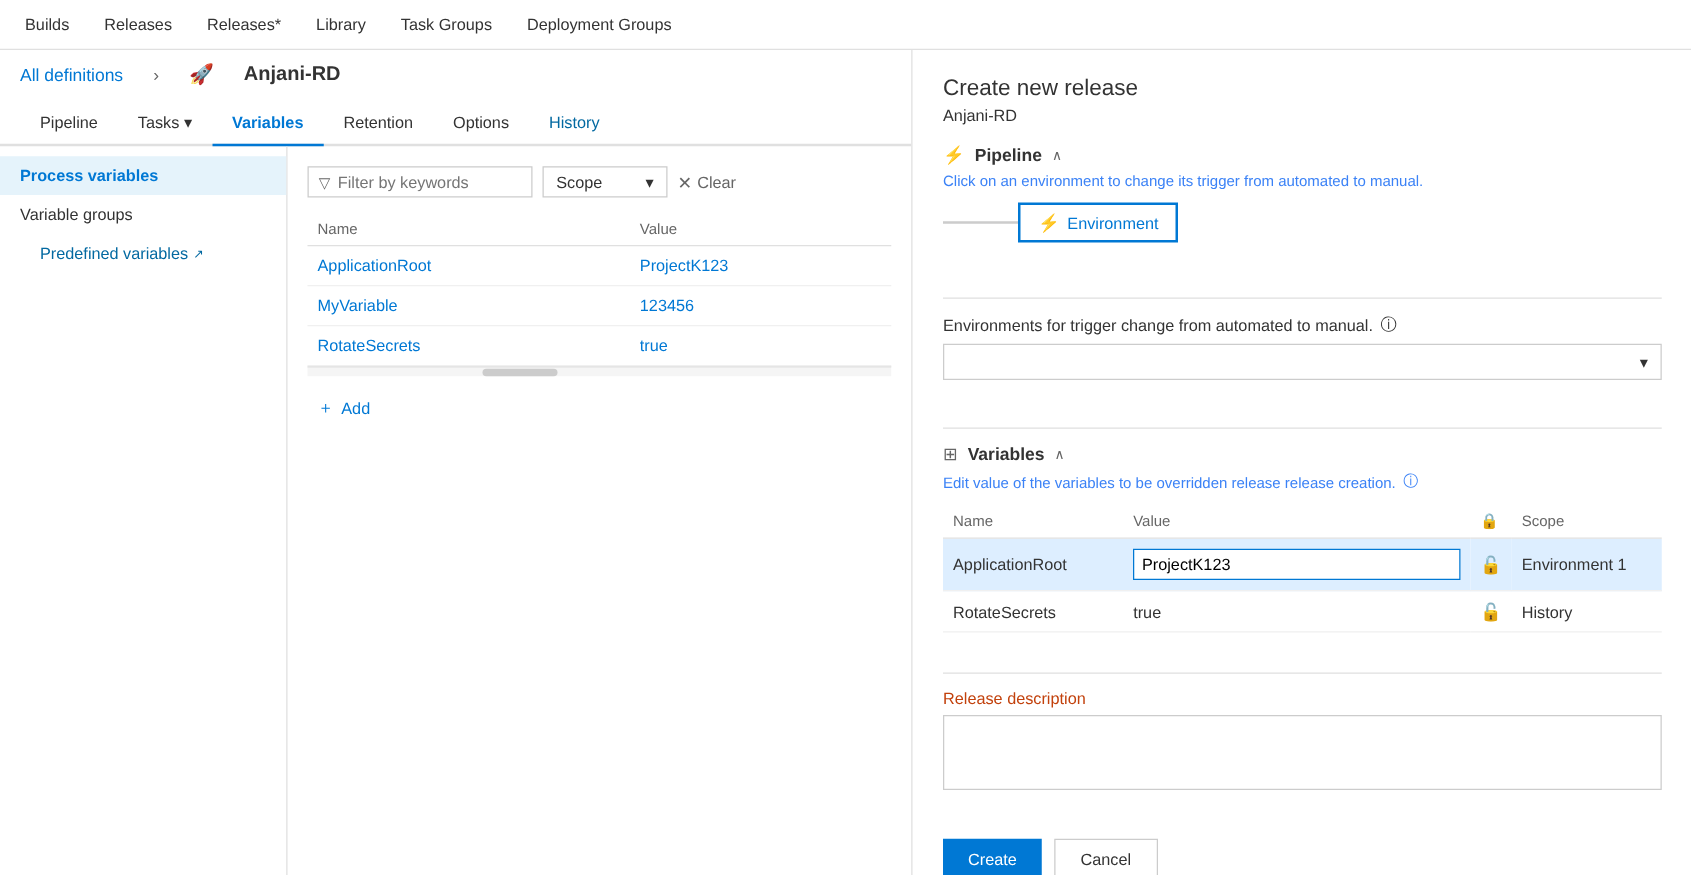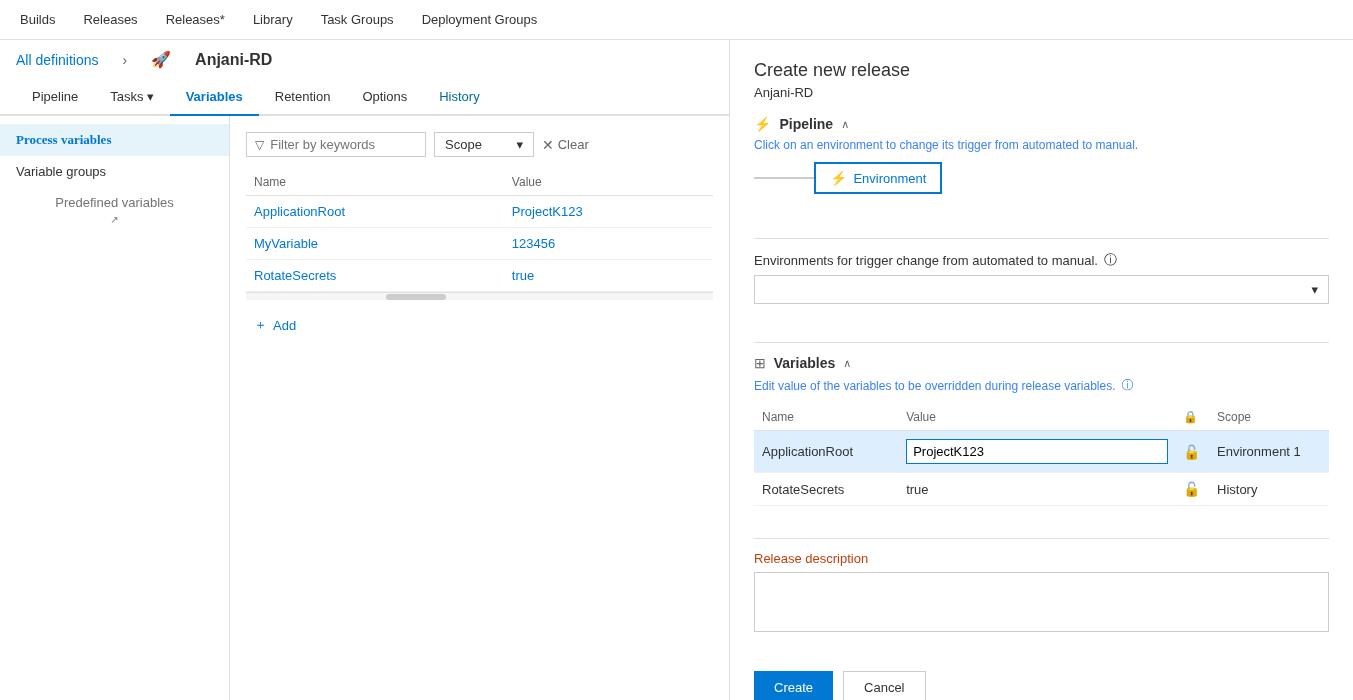--- a/index.html
+++ b/index.html
@@ -27,22 +27,22 @@
     .sub-nav-item { padding: 10px 16px; cursor: pointer; font-size: 13px; color: #333; border-bottom: 2px solid transparent; margin-bottom: -2px; }
     .sub-nav-item.active { color: #0078d4; border-bottom: 2px solid #0078d4; font-weight: 600; }
     .sub-nav-item.orange { color: #0369a1; }
 
     
     .content-area { display: flex; flex: 1; overflow: hidden; }
 
     
     .sidebar { width: 230px; border-right: 1px solid #e0e0e0; padding: 8px 0; }
     .sidebar-item { padding: 8px 16px; cursor: pointer; font-size: 13px; color: #333; }
-    .sidebar-item.active { background: #e5f3fb; color: #0078d4; font-weight: 600; font-family: Liberation Serif, serif; }
-    .sidebar-link { color: #737373; cursor: pointer; font-size: 13px; padding: 8px 32px; display: flex; align-items: center; gap: 4px; flex-direction: column; }
+    .sidebar-item.active { background: #e5f3fb; color: #0078d4; font-weight: 600; }
+    .sidebar-link { color: #0369a1; cursor: pointer; font-size: 13px; padding: 8px 32px; display: flex; align-items: center; gap: 4px; }
     .sidebar-link-icon { font-size: 10px; }
 
     
     .variables-content { flex: 1; padding: 16px; overflow-y: auto; }
     .toolbar { display: flex; align-items: center; gap: 8px; margin-bottom: 12px; }
     .filter-input-wrap { display: flex; align-items: center; border: 1px solid #ccc; padding: 4px 8px; gap: 6px; min-width: 180px; }
     .filter-icon { color: #666; font-size: 12px; }
     .filter-input { border: none; outline: none; font-size: 13px; color: #666; width: 140px; background: transparent; }
     .scope-select { display: flex; align-items: center; border: 1px solid #ccc; padding: 4px 10px; gap: 6px; cursor: pointer; min-width: 100px; justify-content: space-between; }
     .clear-btn { display: flex; align-items: center; gap: 4px; color: #666; cursor: pointer; font-size: 13px; }
@@ -238,21 +238,21 @@
 
     <hr class="divider">
 
     <div class="section">
       <div class="section-header">
         <span class="section-icon">⊞</span>
         <span class="section-title">Variables</span>
         <span class="section-chevron">∧</span>
       </div>
       <div style="display:flex;align-items:center;gap:6px;" class="section-desc">
-        <span>Edit value of the variables to be overridden during release variables.</span>
+        <span>Edit value of the variables to be overridden release release creation.</span>
         <span>ⓘ</span>
       </div>
       <table class="var-section-table">
         <thead>
           <tr>
             <th>Name</th>
             <th>Value</th>
             <th class="col-lock">🔒</th>
             <th class="col-scope">Scope</th>
           </tr>

